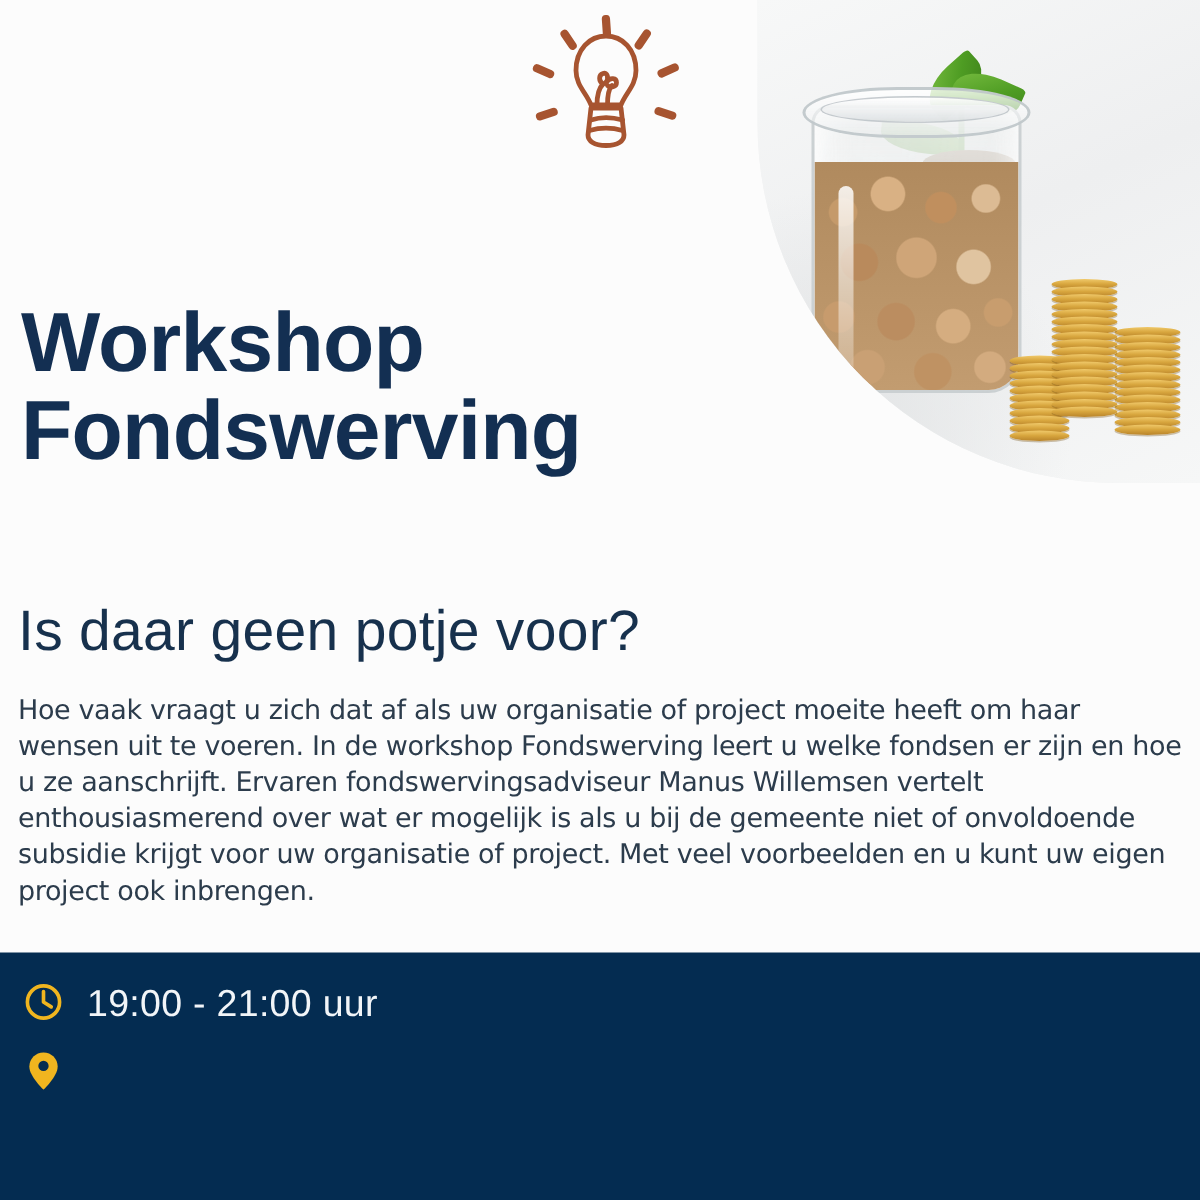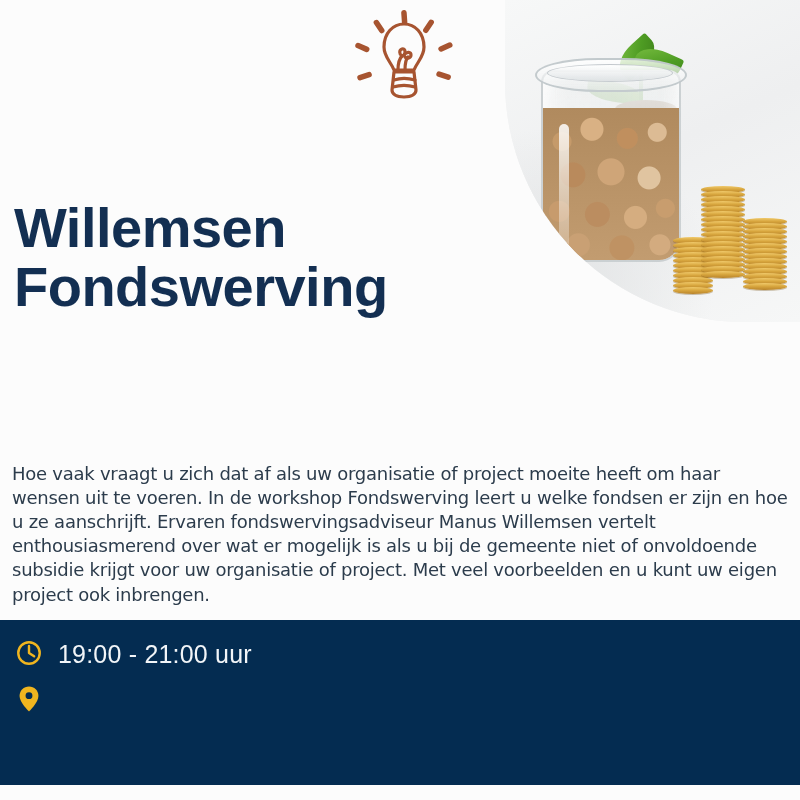--- a/index.html
+++ b/index.html
@@ -226,21 +226,21 @@
     line-height: 1.34;
     color: #2c3c4c;
     font-family: "DejaVu Sans", sans-serif;
     letter-spacing: -0.25px;
   }
 
   
   .footer {
     position: absolute;
     left: 0;
-    bottom: 15px;
+    bottom: 0;
     width: 800px;
     height: 165px;
     background: #042c51;
   }
   .footer-row {
     position: absolute;
     display: flex;
     align-items: flex-start;
   }
   .footer-row.time { left: 14px; top: 18px; }
@@ -361,23 +361,24 @@
         <rect x="78" y="9" width="5.5" height="15" rx="2.7" transform="rotate(34 81 16)"></rect>
         <rect x="11" y="30" width="5.5" height="15" rx="2.7" transform="rotate(-66 14 37)"></rect>
         <rect x="95" y="30" width="5.5" height="15" rx="2.7" transform="rotate(66 98 37)"></rect>
         <rect x="13" y="59" width="5.5" height="15" rx="2.7" transform="rotate(-108 16 66)"></rect>
         <rect x="93" y="59" width="5.5" height="15" rx="2.7" transform="rotate(108 96 66)"></rect>
       </g>
     </svg>
   </div>
 
 
-  <h1 class="title">Willemsen
+  <h1 class="title">Workshop
 Fondswerving</h1>
 
+  <h2 class="subtitle">Is daar geen potje voor?</h2>
 
   <p class="body-copy">Hoe vaak vraagt u zich dat af als uw organisatie of project moeite heeft om haar wensen uit te voeren. In de workshop Fondswerving leert u welke fondsen er zijn en hoe u ze aanschrijft. Ervaren fondswervingsadviseur Manus Willemsen vertelt enthousiasmerend over wat er mogelijk is als u bij de gemeente niet of onvoldoende subsidie krijgt voor uw organisatie of project. Met veel voorbeelden en u kunt uw eigen project ook inbrengen.</p>
 
   <div class="footer">
 
     <div class="footer-row time">
       <span class="ficon">
         <svg viewBox="0 0 30 30" width="28" height="28" aria-hidden="true">
           <circle cx="15" cy="15" r="11.5" fill="none" stroke="#f0b51f" stroke-width="2.6"></circle>
           <path d="M15 7.5 V15 L20.5 18.5" fill="none" stroke="#f0b51f" stroke-width="2.6" stroke-linecap="round" stroke-linejoin="round"></path>

